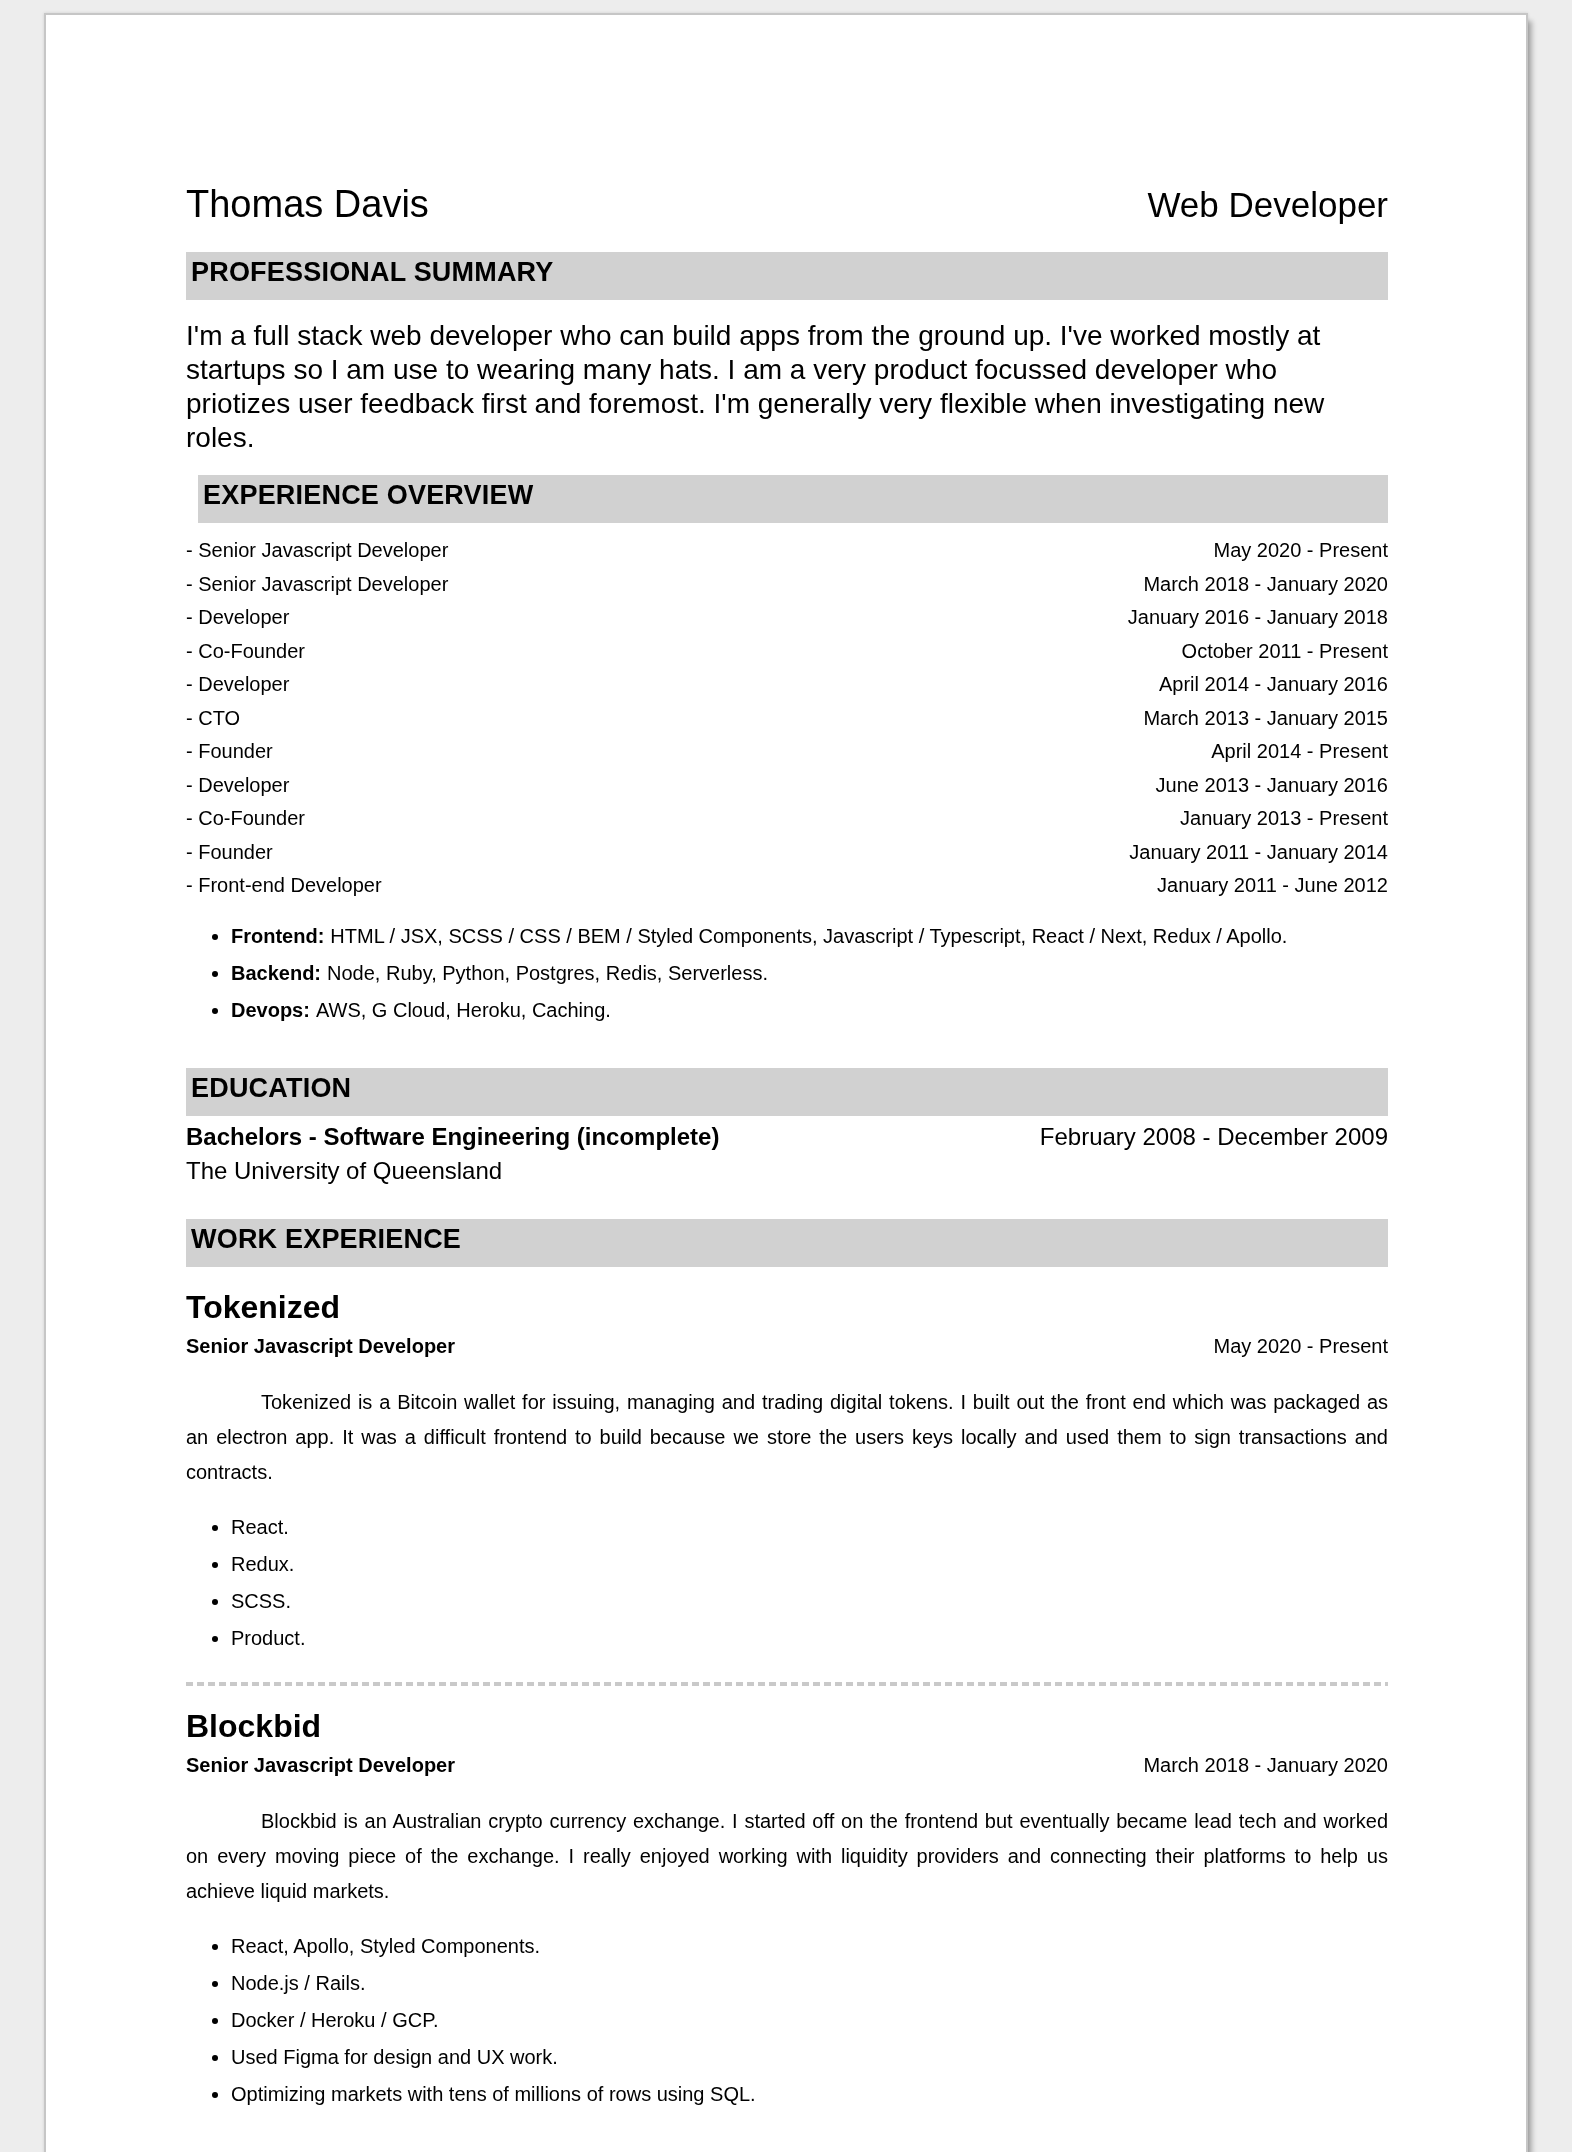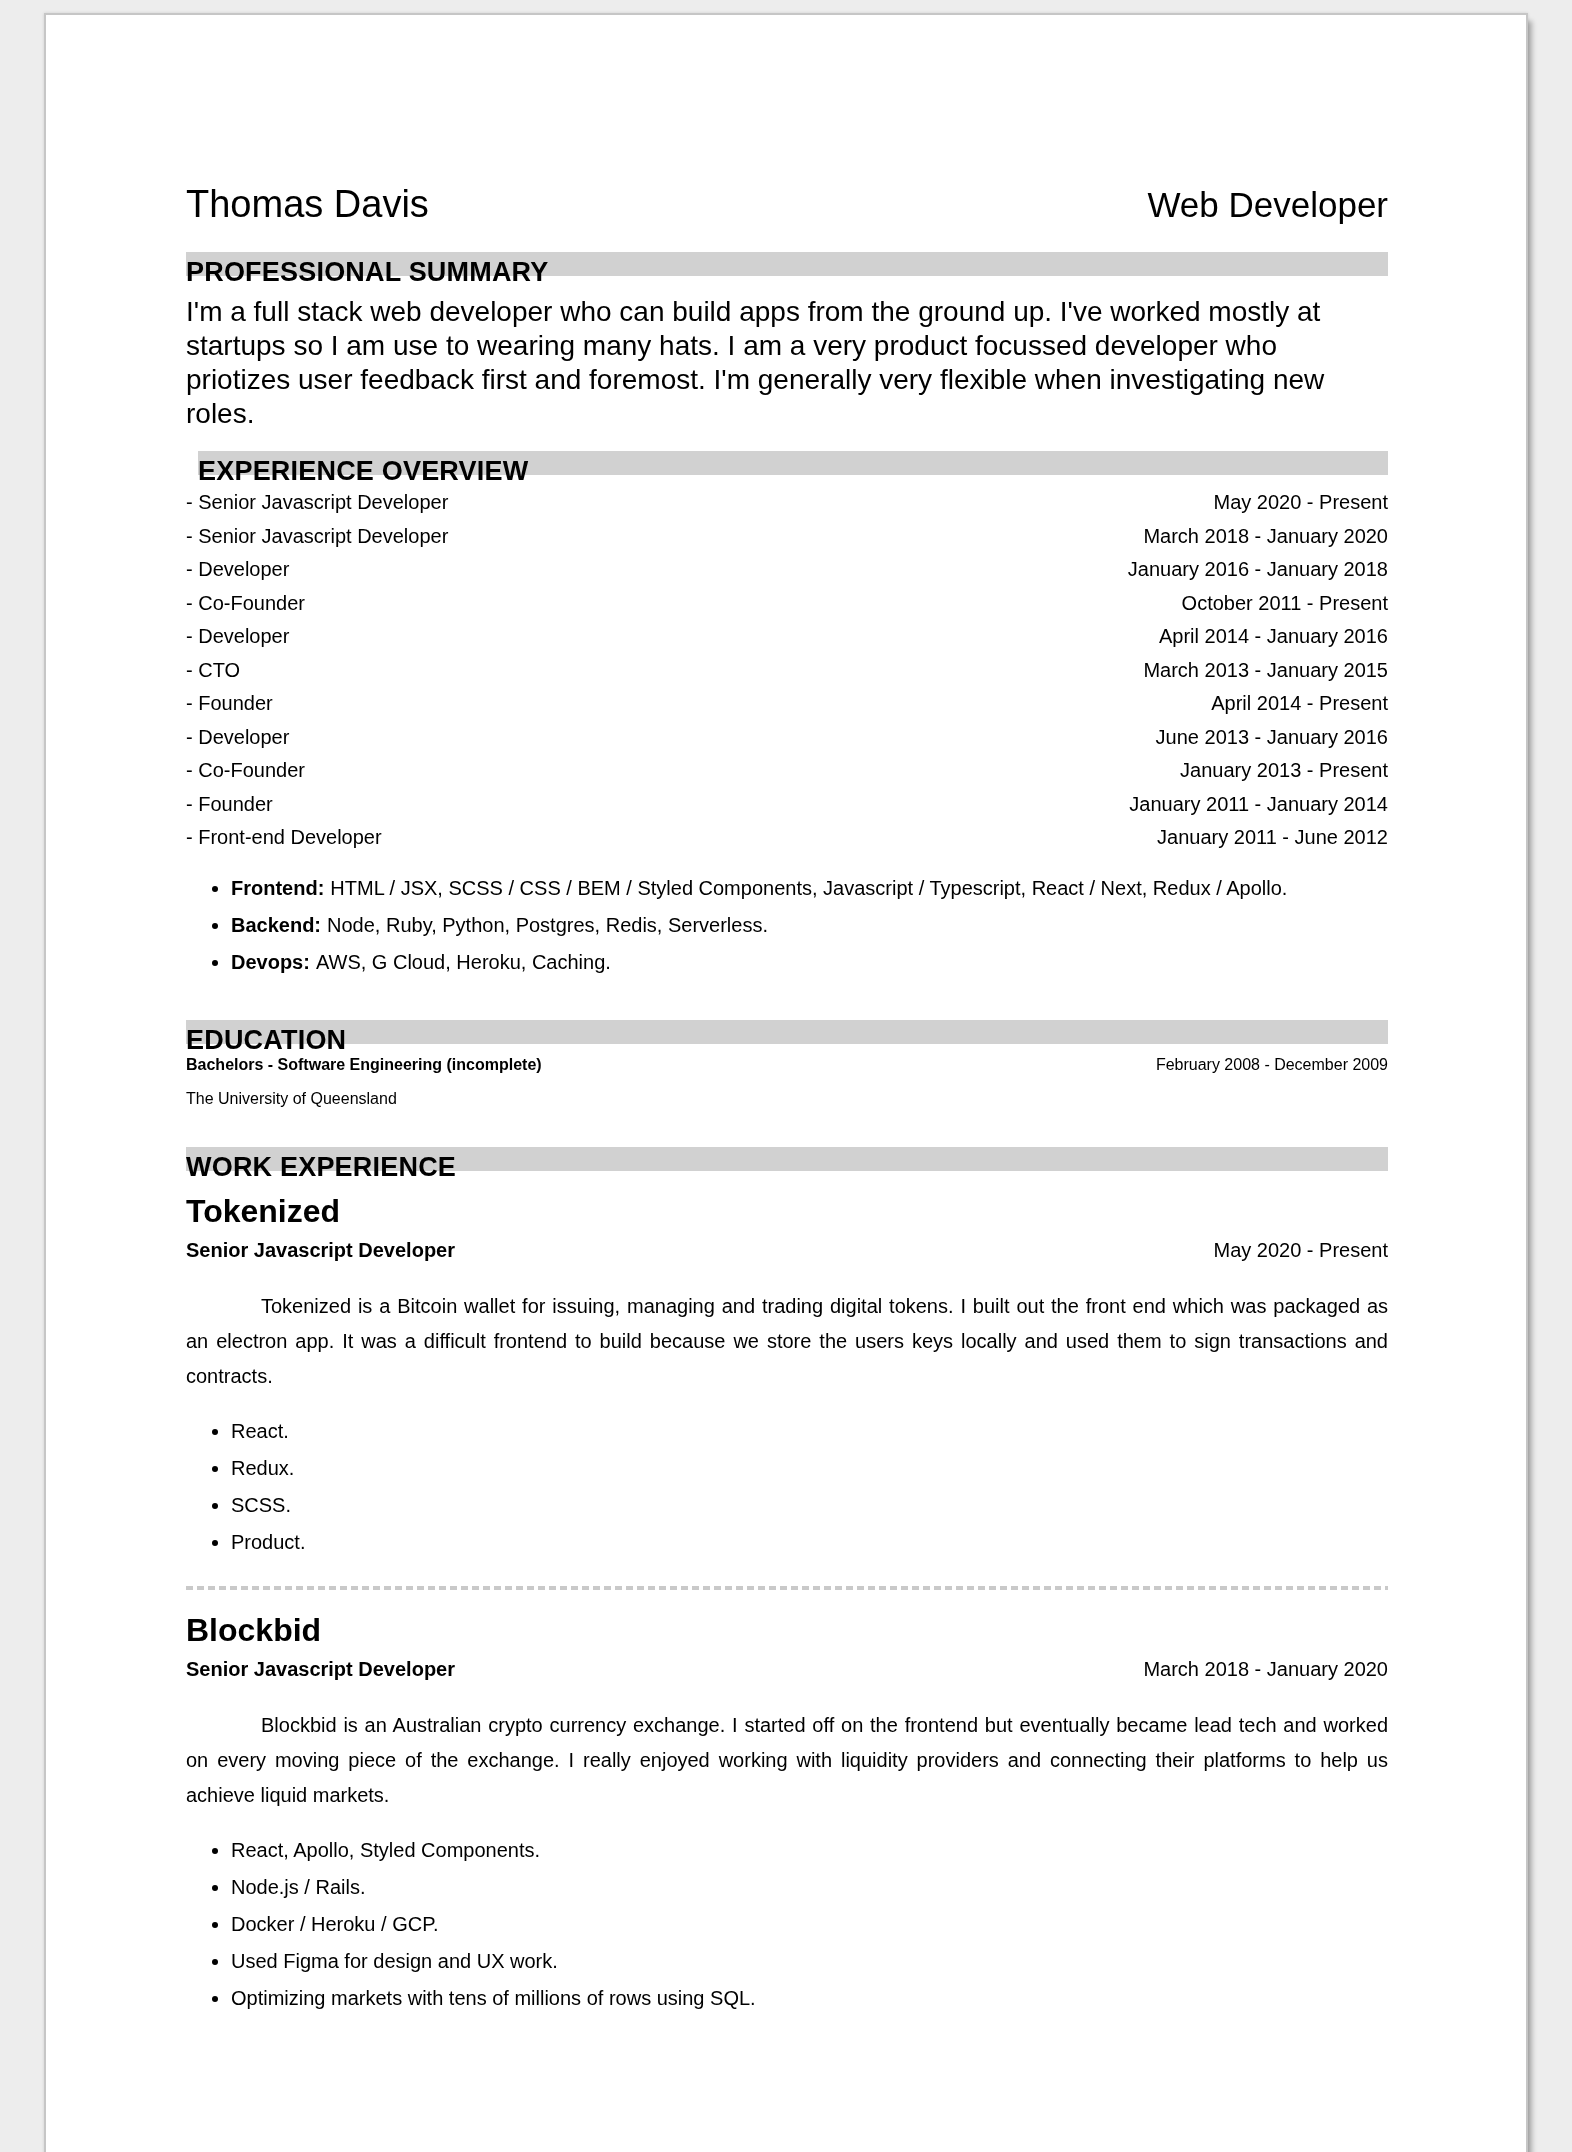--- a/index.html
+++ b/index.html
@@ -34,24 +34,25 @@
     font-weight: normal;
     margin: 0;
   }
   .role-title {
     font-size: 35px;
     font-weight: normal;
   }
   
   .section-bar {
     background: #d1d1d1;
-    height: 24px;
+    height: 48px;
     line-height: 40px;
     font-size: 27px;
     font-weight: bold;
+    padding-left: 5px;
     letter-spacing: 0.2px;
   }
   .bar-summary   { margin-top: 25px; }
   .bar-overview  { margin-top: 20px; margin-left: 12px; }
   .bar-skills    { margin-top: 30px; }
   .bar-education { margin-top: 40px; }
   .bar-work      { margin-top: 31px; }
   
   .summary-text {
     margin-top: 19px;
@@ -70,21 +71,21 @@
   
   .skills-list {
     margin: 16px 0 0;
     padding-left: 45px;
     font-size: 20px;
     line-height: 35px;
   }
   .skills-list li { margin-bottom: 2px; }
   .skill-label { font-weight: bold; margin-right: 6px; }
   
-  .edu-block { margin-top: 4px; font-size: 16px; line-height: 34px; }
+  .edu-block { margin-top: 4px; font-size: 24px; line-height: 34px; }
   .edu-row {
     display: flex;
     justify-content: space-between;
   }
   .edu-degree { font-weight: bold; }
   
   .company {
     font-size: 32px;
     font-weight: bold;
     margin: 21px 0 0;

